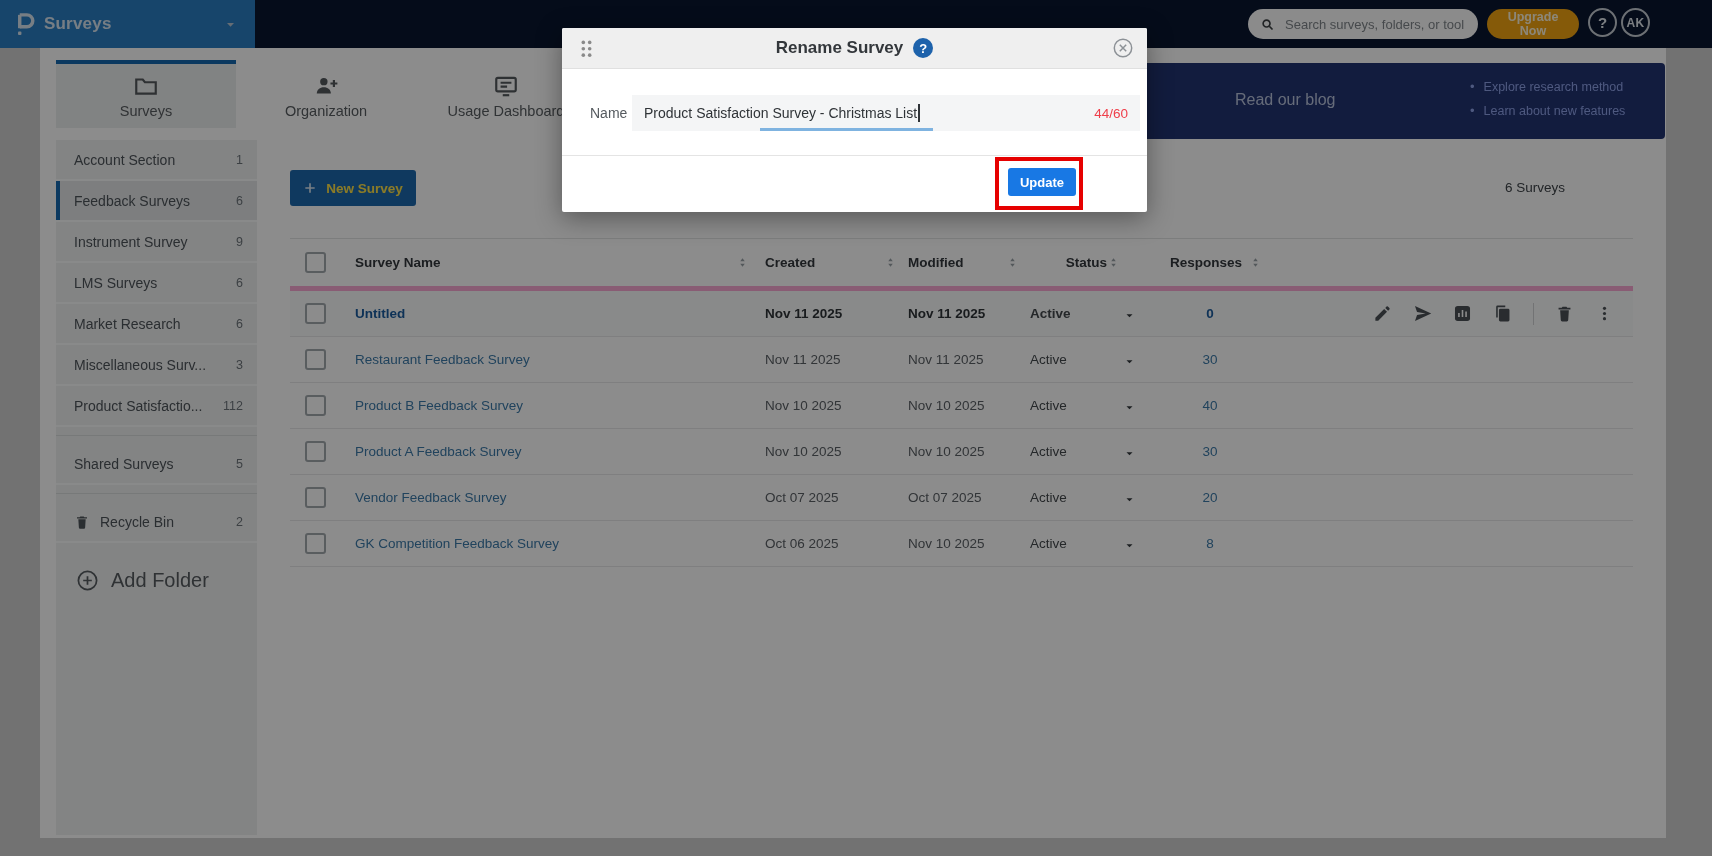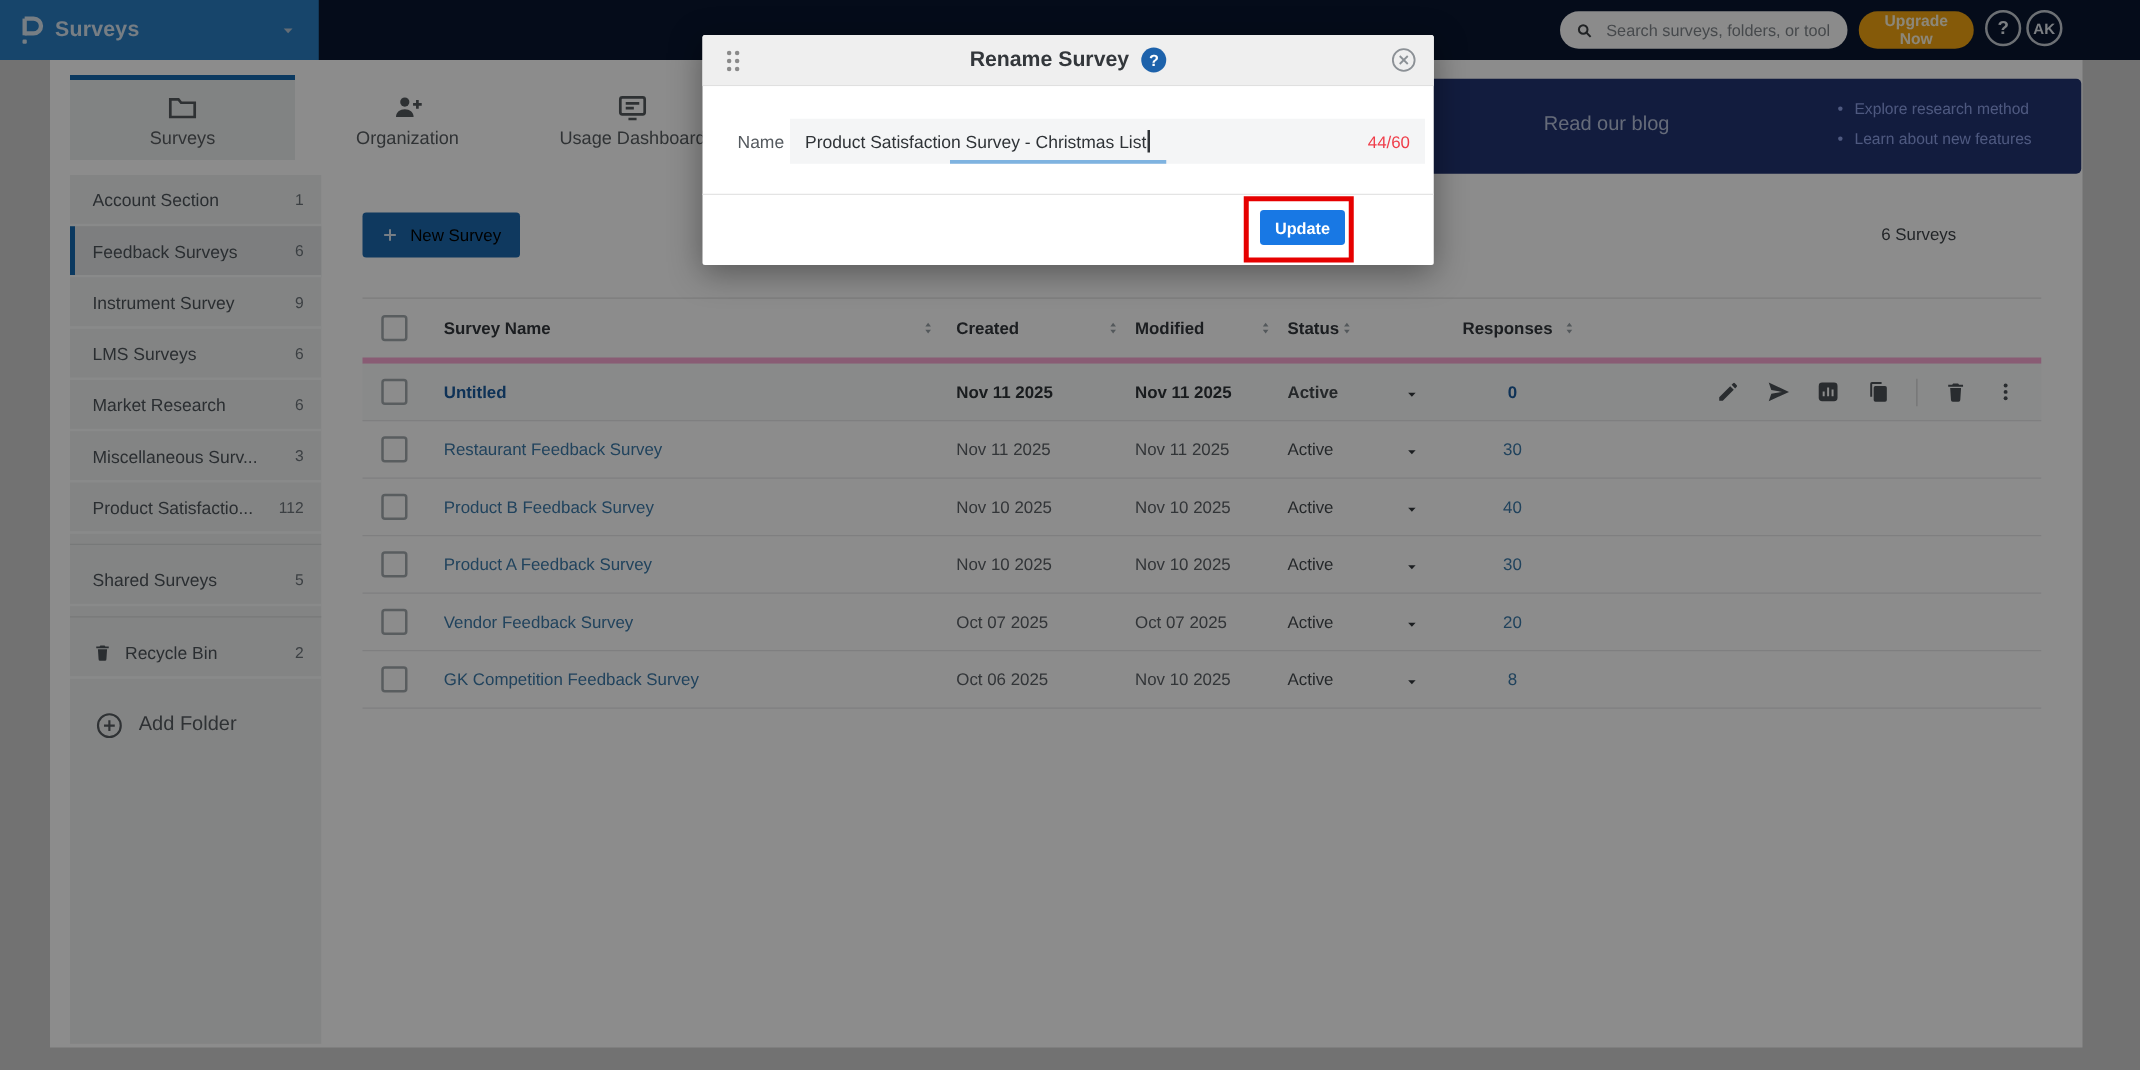--- a/index.html
+++ b/index.html
@@ -49,24 +49,24 @@
   .sidebar{position:absolute;left:16px;top:92px;width:201px;height:695px;background:#eef0f0;}
   .side-item{height:39px;display:flex;align-items:center;padding:0 14px 0 18px;
     border-bottom:2px solid #fafbfb;cursor:pointer;box-sizing:content-box;}
   .side-item.active{background:#e3e6e8;box-shadow:inset 4px 0 0 #1569b0;}
   .side-label{flex:1;font-size:14px;color:#4e545a;white-space:nowrap;overflow:hidden;}
   .side-count{font-size:12.5px;color:#6e757b;}
   .side-divider{height:1px;background:#d9dcdc;margin:8px 0;}
   .side-icon{width:16px;height:16px;color:#4e545a;margin-right:10px;flex:none;}
   .add-folder{height:50px;display:flex;align-items:center;padding-left:20px;margin-top:12px;cursor:pointer;}
   .add-folder .plus-ic{width:23px;height:23px;color:#565b60;margin-right:12px;}
-  .add-folder .side-label{font-size:16px;color:#565b60;}
+  .add-folder .side-label{font-size:20px;color:#565b60;}
   
   .btn-new{position:absolute;left:250px;top:122px;width:126px;height:36px;background:#1d69ad;
-    border:none;border-radius:3px;color:#000000;font-size:13.5px;font-weight:400;cursor:pointer;
+    border:none;border-radius:3px;color:#fde047;font-size:13.5px;font-weight:700;cursor:pointer;
     display:flex;align-items:center;justify-content:center;gap:9px;font-family:"Liberation Sans",sans-serif;}
   .btn-new .plus14{width:14px;height:14px;color:#d9e6f2;}
   .surveys-count{position:absolute;right:101px;top:132px;font-size:13.5px;color:#3f4449;}
   
   .table{position:absolute;left:250px;top:190px;width:1343px;}
   .thead{height:47px;border-top:1px solid #e2e3e4;border-bottom:5px solid #f9a8d4;
     display:flex;align-items:center;}
   .trow{height:45px;border-bottom:1px solid #e7e8e9;display:flex;align-items:center;}
   .trow.hl{background:#fafbfb;}
   .cell{box-sizing:border-box;display:flex;align-items:flex-end;}
@@ -74,21 +74,21 @@
   .c-namecell{width:420px;padding-left:20px;}
   .c-created{width:148px;padding-left:10px;}
   .c-modified{width:122px;padding-left:5px;}
   .c-statuscell{width:135px;padding-left:5px;padding-right:25px;justify-content:space-between;cursor:pointer;}
   .c-respcell{width:100px;}
   .c-actions{flex:1;}
   .hcell{box-sizing:border-box;display:flex;align-items:center;font-size:13.5px;font-weight:700;color:#33383d;}
   .hc-name{width:420px;padding-left:20px;padding-right:6px;justify-content:space-between;}
   .hc-created{width:148px;padding-left:10px;padding-right:6px;justify-content:space-between;}
   .hc-modified{width:122px;padding-left:5px;padding-right:6px;justify-content:space-between;}
-  .hc-status{width:135px;padding-left:5px;padding-right:4px;justify-content:flex-start;}
+  .hc-status{width:135px;padding-left:5px;padding-right:4px;justify-content:center;}
   .hc-resp{width:140px;padding-left:10px;gap:7px;}
   .sort-ic{width:13px;height:13px;color:#98a0a6;flex:none;cursor:pointer;}
   .checkbox{width:17px;height:17px;border:2px solid #a3a9ae;border-radius:3px;background:#fff;
     display:inline-block;cursor:pointer;}
   .c-name{font-size:13.5px;color:#3c7aa9;text-decoration:none;cursor:pointer;}
   .c-date{font-size:13.5px;color:#5c6166;}
   .c-status-label{font-size:13.5px;color:#44494d;}
   .caret10{width:11px;height:11px;color:#33383c;}
   .c-resp{font-size:13.5px;color:#3c7aa9;text-decoration:none;cursor:pointer;
     display:inline-block;width:70px;margin-left:15px;text-align:center;}

